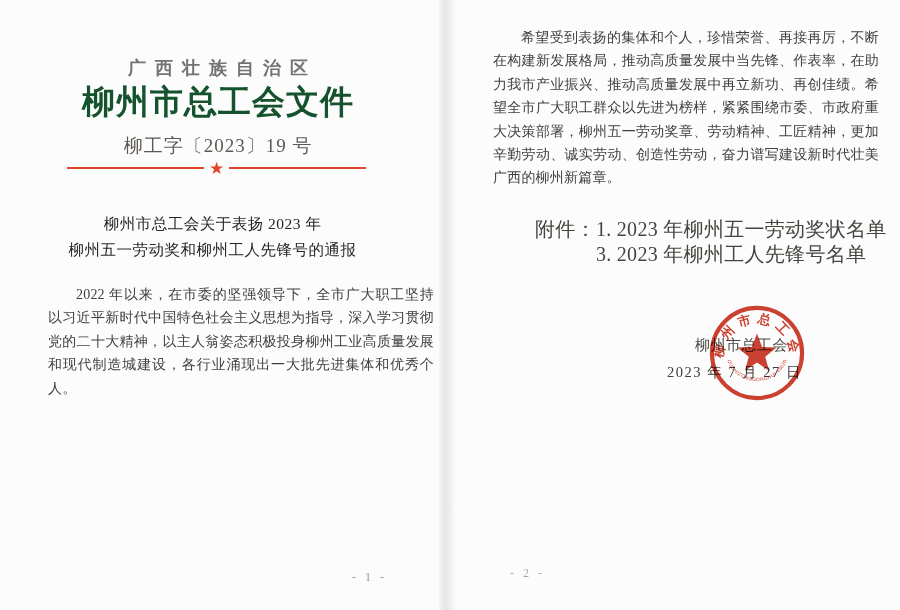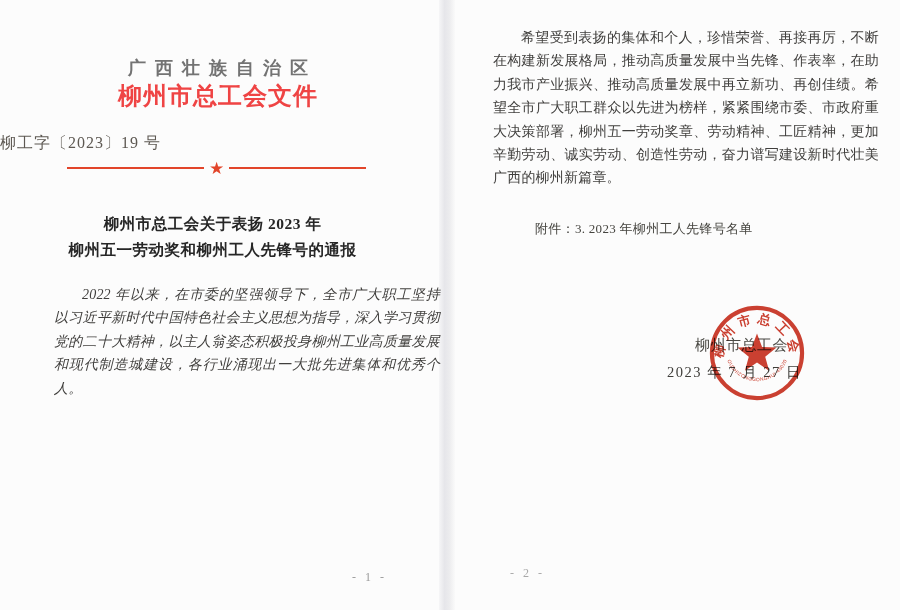--- a/index.html
+++ b/index.html
@@ -18,63 +18,63 @@
   .page-right{left:455px;width:445px;}
 
   
   .region-label{
     position:absolute;top:56px;left:0;width:436px;text-align:center;
     font-size:18px;font-weight:700;letter-spacing:9px;text-indent:9px;
     color:#737373;
   }
   .org-title{
     position:absolute;top:80px;left:0;width:436px;text-align:center;
-    font-size:24px;font-weight:900;letter-spacing:1px;
-    color:#ef4444;
+    font-size:33px;font-weight:900;letter-spacing:1px;
+    color:#14532d;
   }
   .doc-number{
-    position:absolute;top:133px;left:0;width:436px;text-align:left;
-    font-size:16px;letter-spacing:1px;color:#5d5852;
+    position:absolute;top:133px;left:0;width:436px;text-align:center;
+    font-size:19px;letter-spacing:1px;color:#5d5852;
   }
   .divider{
     position:absolute;top:160px;left:67px;width:299px;height:16px;
     display:flex;align-items:center;
   }
   .divider .line{flex:1;height:2px;background:#e2452a;}
   .divider .star{
     font-size:17px;line-height:16px;color:#e2452a;padding:0 5px;
     font-family:"DejaVu Sans",sans-serif;
   }
 
   
   .doc-title{
     position:absolute;top:211px;left:0;width:425px;text-align:center;
-    font-size:15.5px;font-weight:700;line-height:26px;color:#262626;
+    font-size:15.5px;font-weight:400;line-height:26px;color:#262626;
     letter-spacing:.5px;
   }
   .bodytext{
     position:absolute;font-size:14px;line-height:23.4px;
     text-align:justify;text-justify:inter-ideograph;
     letter-spacing:.2px;color:#403f3d;
   }
   .bodytext p{margin:0;text-indent:2em;}
-  .body-p1{top:283px;left:54px;width:386px;font-style:italic;}
+  .body-p1{top:283px;left:48px;width:386px;}
   .body-p2{top:26px;left:38px;width:386px;}
 
   .pagenum{
     position:absolute;font-size:12px;letter-spacing:3px;color:#9b9b9b;
     font-family:"Liberation Serif",serif;
   }
   .pagenum-1{top:570px;left:352px;}
   .pagenum-2{top:566px;left:55px;color:#a8a8a8;}
 
   
   .attachments{
     position:absolute;top:217px;left:80px;
-    font-size:13px;line-height:24.7px;letter-spacing:.3px;color:#45443f;
+    font-size:20px;line-height:24.7px;letter-spacing:.3px;color:#45443f;
     display:flex;
   }
   .att-label{white-space:nowrap;}
   .att-items div{white-space:nowrap;}
 
   
   .sign-name{
     position:absolute;top:336px;left:240px;width:96px;
     font-size:15px;letter-spacing:.5px;color:#4a4944;white-space:nowrap;
   }
@@ -122,20 +122,21 @@
 
   <div class="page page-right">
 
     <div class="bodytext body-p2">
       <p>希望受到表扬的集体和个人，珍惜荣誉、再接再厉，不断在构建新发展格局，推动高质量发展中当先锋、作表率，在助力我市产业振兴、推动高质量发展中再立新功、再创佳绩。希望全市广大职工群众以先进为榜样，紧紧围绕市委、市政府重大决策部署，柳州五一劳动奖章、劳动精神、工匠精神，更加辛勤劳动、诚实劳动、创造性劳动，奋力谱写建设新时代壮美广西的柳州新篇章。</p>
     </div>
 
     <div class="attachments">
       <span class="att-label">附件：</span>
       <div class="att-items">
+        <div>1. 2023 年柳州五一劳动奖状名单</div>
         <div>3. 2023 年柳州工人先锋号名单</div>
       </div>
     </div>
 
     <div class="sign-name">柳州市总工会</div>
 
     <div class="sign-date">2023 年 7 月 27 日</div>
 
     <svg class="seal" viewBox="0 0 100 100" xmlns="http://www.w3.org/2000/svg">
       <defs>

